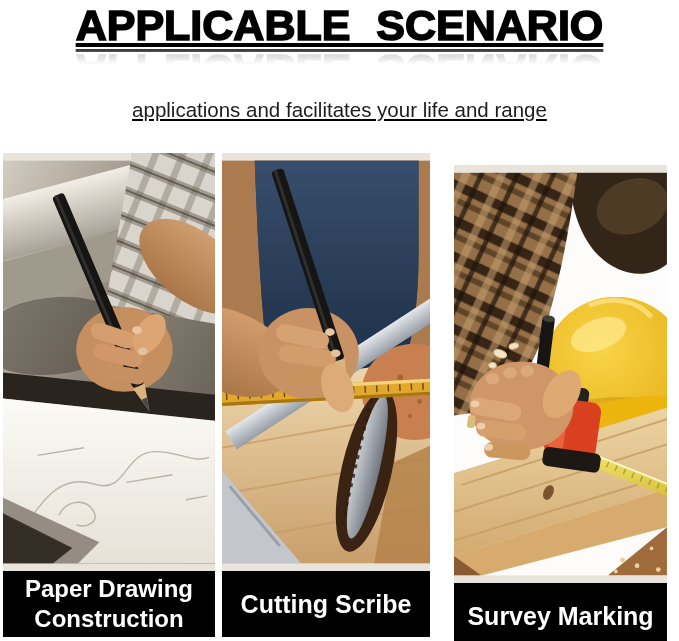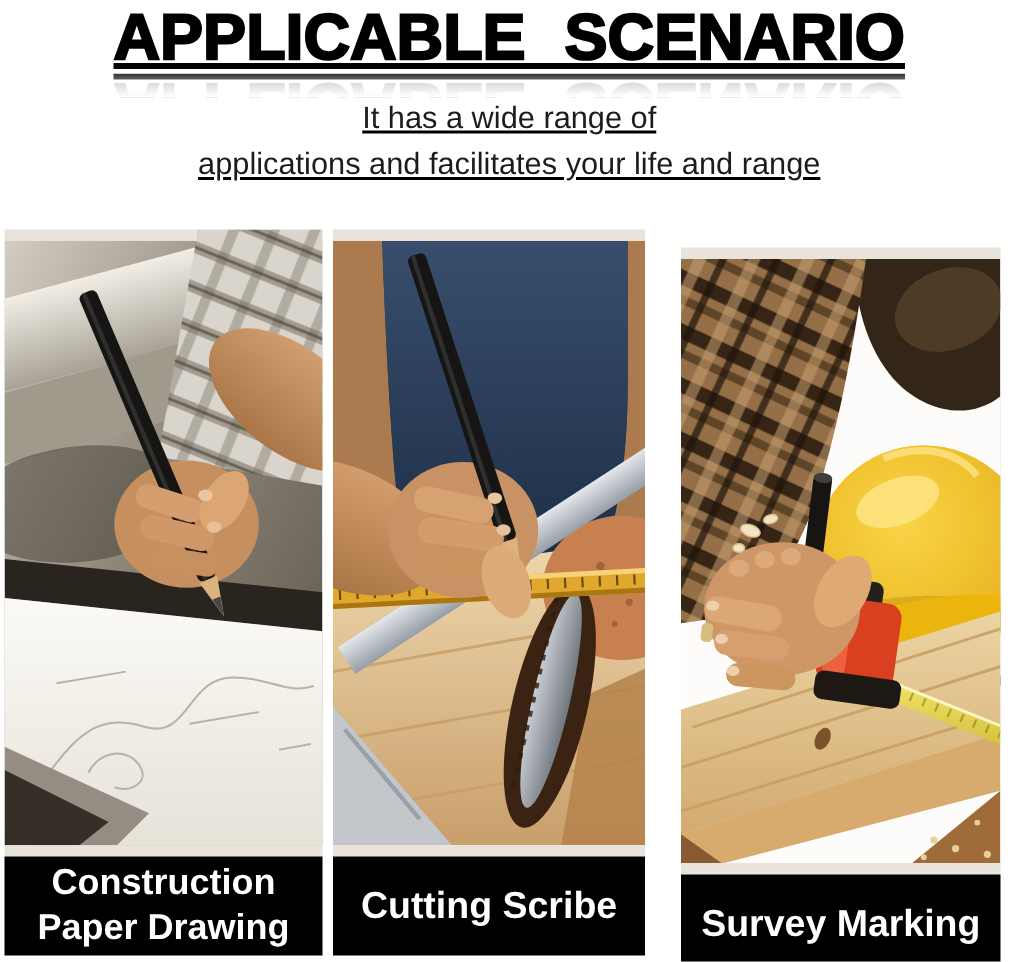--- a/index.html
+++ b/index.html
@@ -57,21 +57,21 @@
 </head>
 <body>
 
 <div class="page">
 
   <header class="header">
     <h1 class="title">APPLICABLE SCENARIO</h1>
     <div class="reflection" aria-hidden="true">
       <span class="inner">APPLICABLE SCENARIO</span>
     </div>
-    <p class="subtitle"><span>It has a wide range of</span><br>
+    <p class="subtitle"><br>
     <span>applications and facilitates your life and range</span></p>
   </header>
 
   <main class="panels">
 
     <figure class="panel panel-1" style="margin:0 7px 0 0">
       <div class="photo">
         <svg viewBox="0 0 220 418">
           <defs>
             <linearGradient id="p1bg" x1="0" y1="0" x2="1" y2="1">
@@ -131,22 +131,22 @@
             <rect x="94" y="166" width="48" height="17" rx="8.5" fill="#d59e6e" transform="rotate(18 94 166)"></rect>
             <rect x="96" y="188" width="52" height="17" rx="8.5" fill="#d09868" transform="rotate(13 96 188)"></rect>
             <rect x="101" y="210" width="49" height="16" rx="8" fill="#c79061" transform="rotate(9 101 210)"></rect>
             <ellipse cx="152" cy="180" rx="14" ry="23" fill="#dca674" transform="rotate(32 152 180)"></ellipse>
             <ellipse cx="139" cy="176" rx="5" ry="4" fill="#e8c6a2"></ellipse>
             <ellipse cx="145" cy="198" rx="5" ry="4" fill="#e6c19c"></ellipse>
           </g>
         </svg>
       </div>
       <figcaption class="label">
+        <span class="line">Paper Drawing</span>
         <span class="line">Construction</span>
-        <span class="line">Paper Drawing</span>
       </figcaption>
     </figure>
 
     <figure class="panel panel-2" style="margin:0 12px 0 0">
       <div class="photo">
         <svg viewBox="0 0 216 418">
           <defs>
             <linearGradient id="navy" x1="0" y1="0" x2="0" y2="1">
               <stop offset="0" stop-color="#3c5271"></stop>
                 <stop offset="1" stop-color="#182940"></stop>

